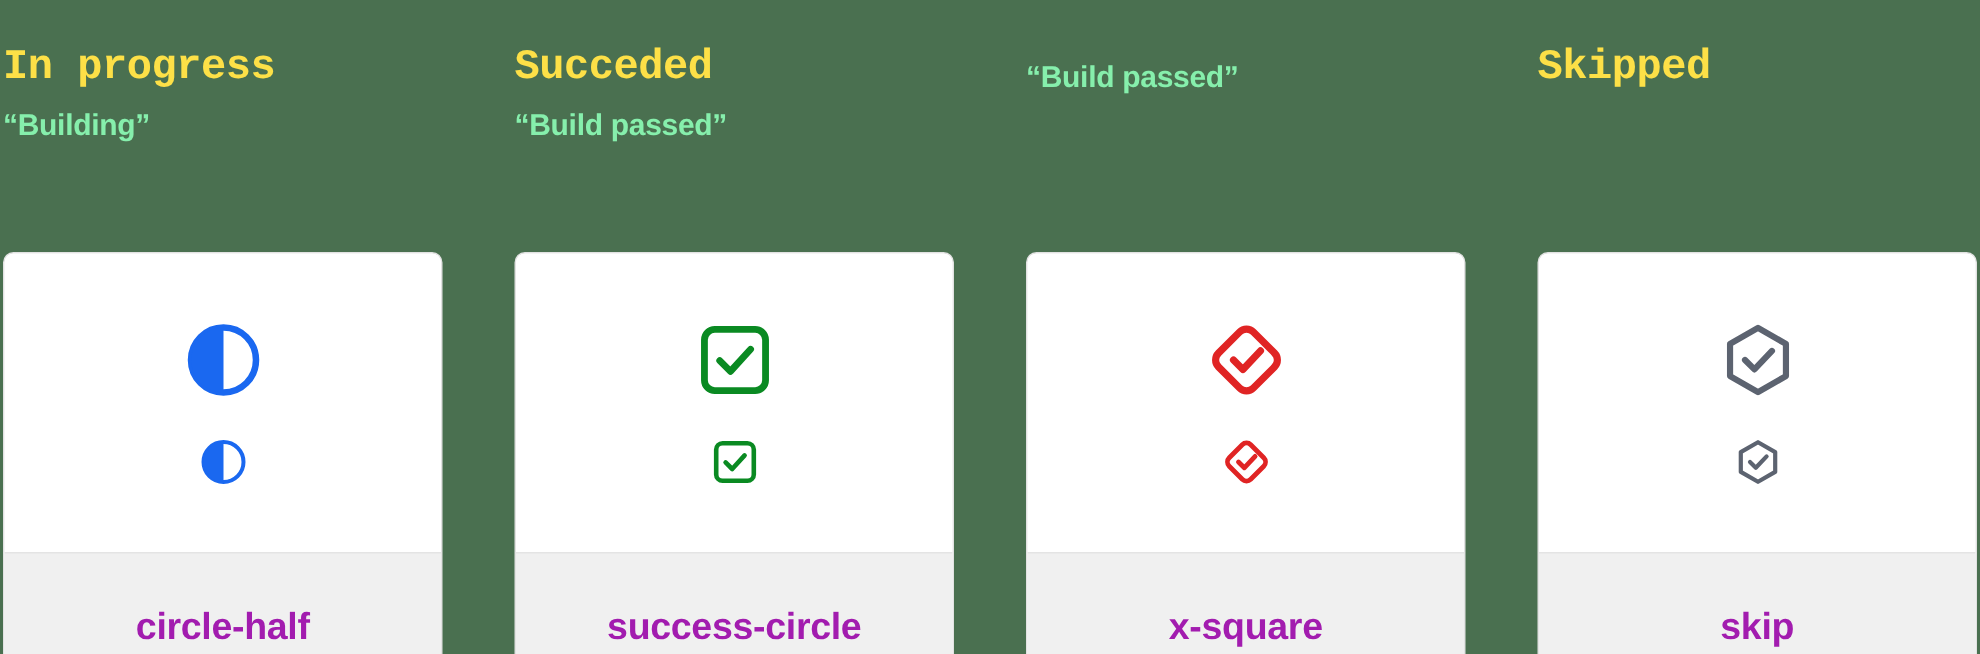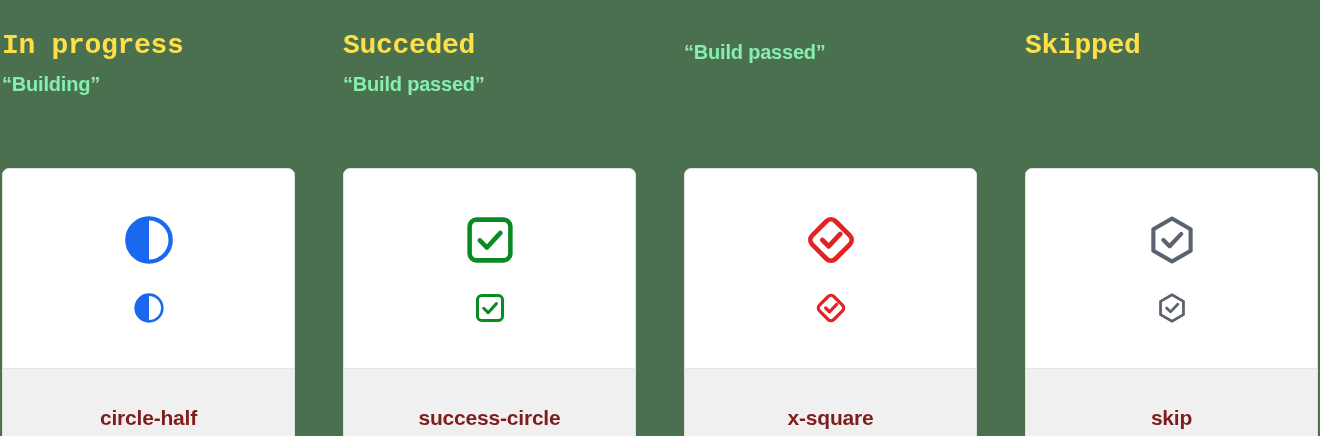--- a/index.html
+++ b/index.html
@@ -96,23 +96,23 @@
   .card-footer {
     flex: 1 1 auto;
     background: #f0f0f0;
     border-top: 1px solid #e4e4e4;
     display: flex;
     align-items: center;
     justify-content: center;
   }
 
   .card-label {
-    font-size: 21px;
+    font-size: 25px;
     font-weight: bold;
-    color: #7f1d1d;
+    color: #a21caf;
     letter-spacing: -0.2px;
     white-space: nowrap;
   }
 </style>
 </head>
 <body>
 
 <div class="board">
 
   <div class="column">

